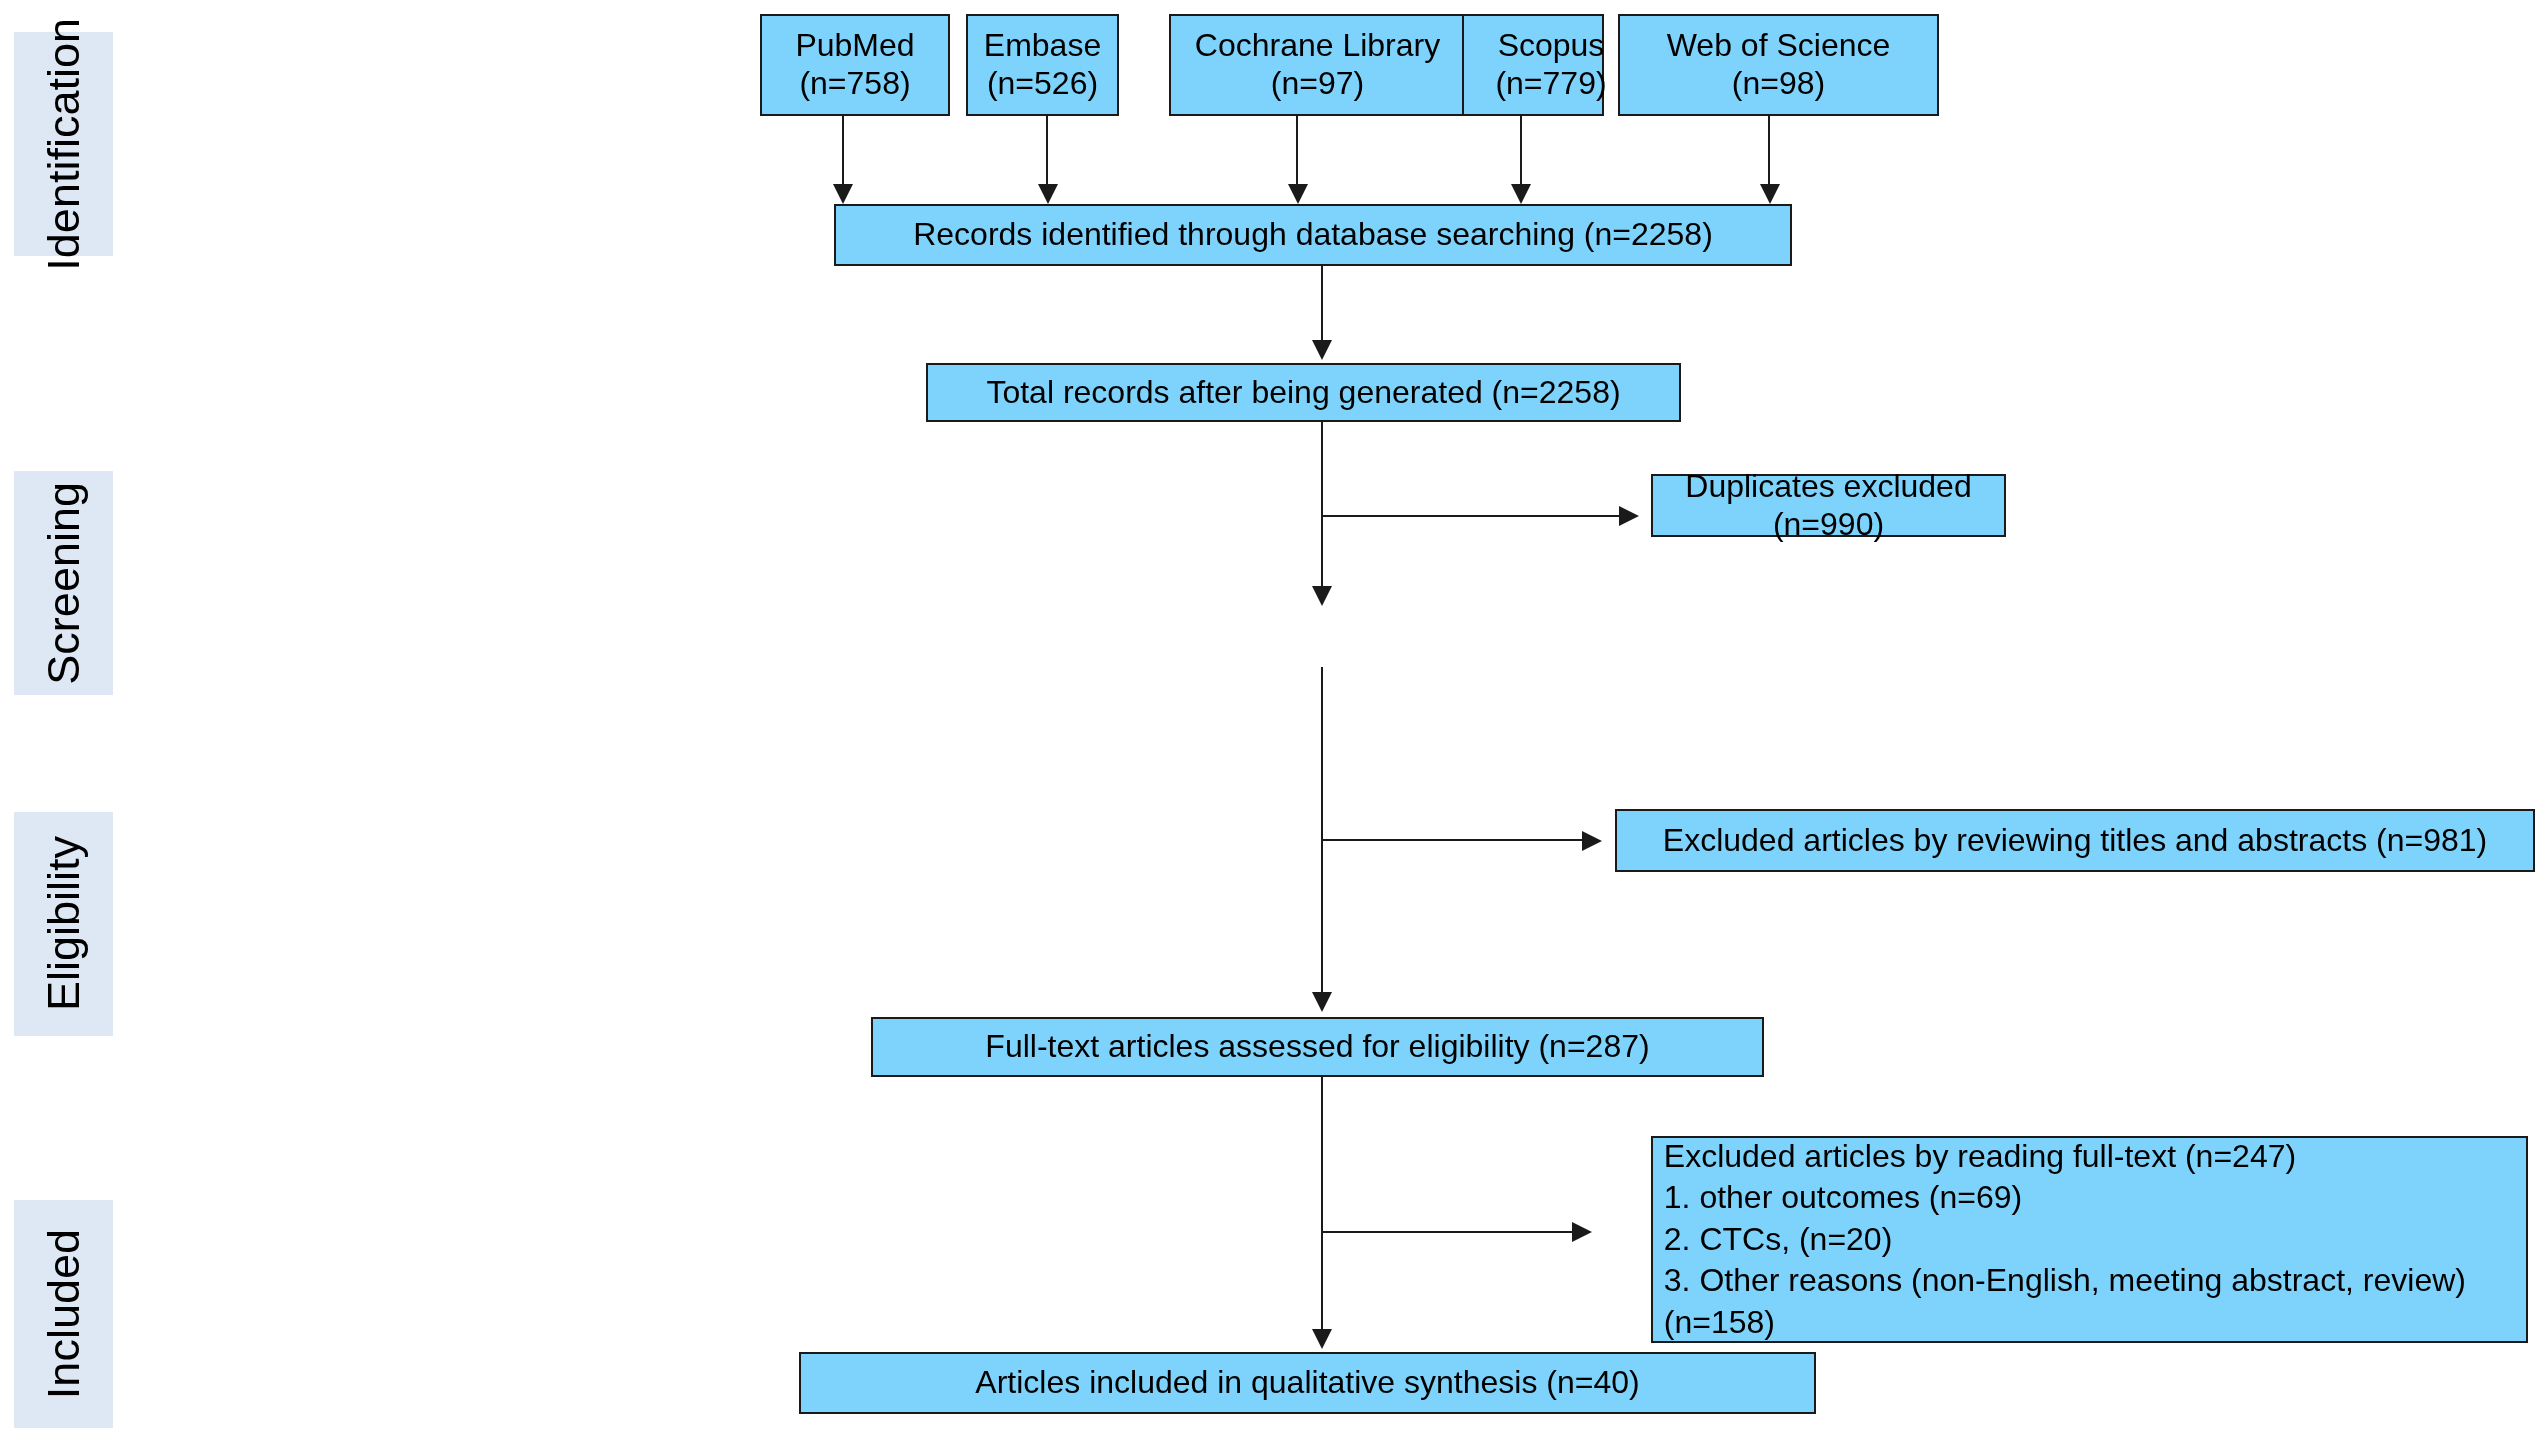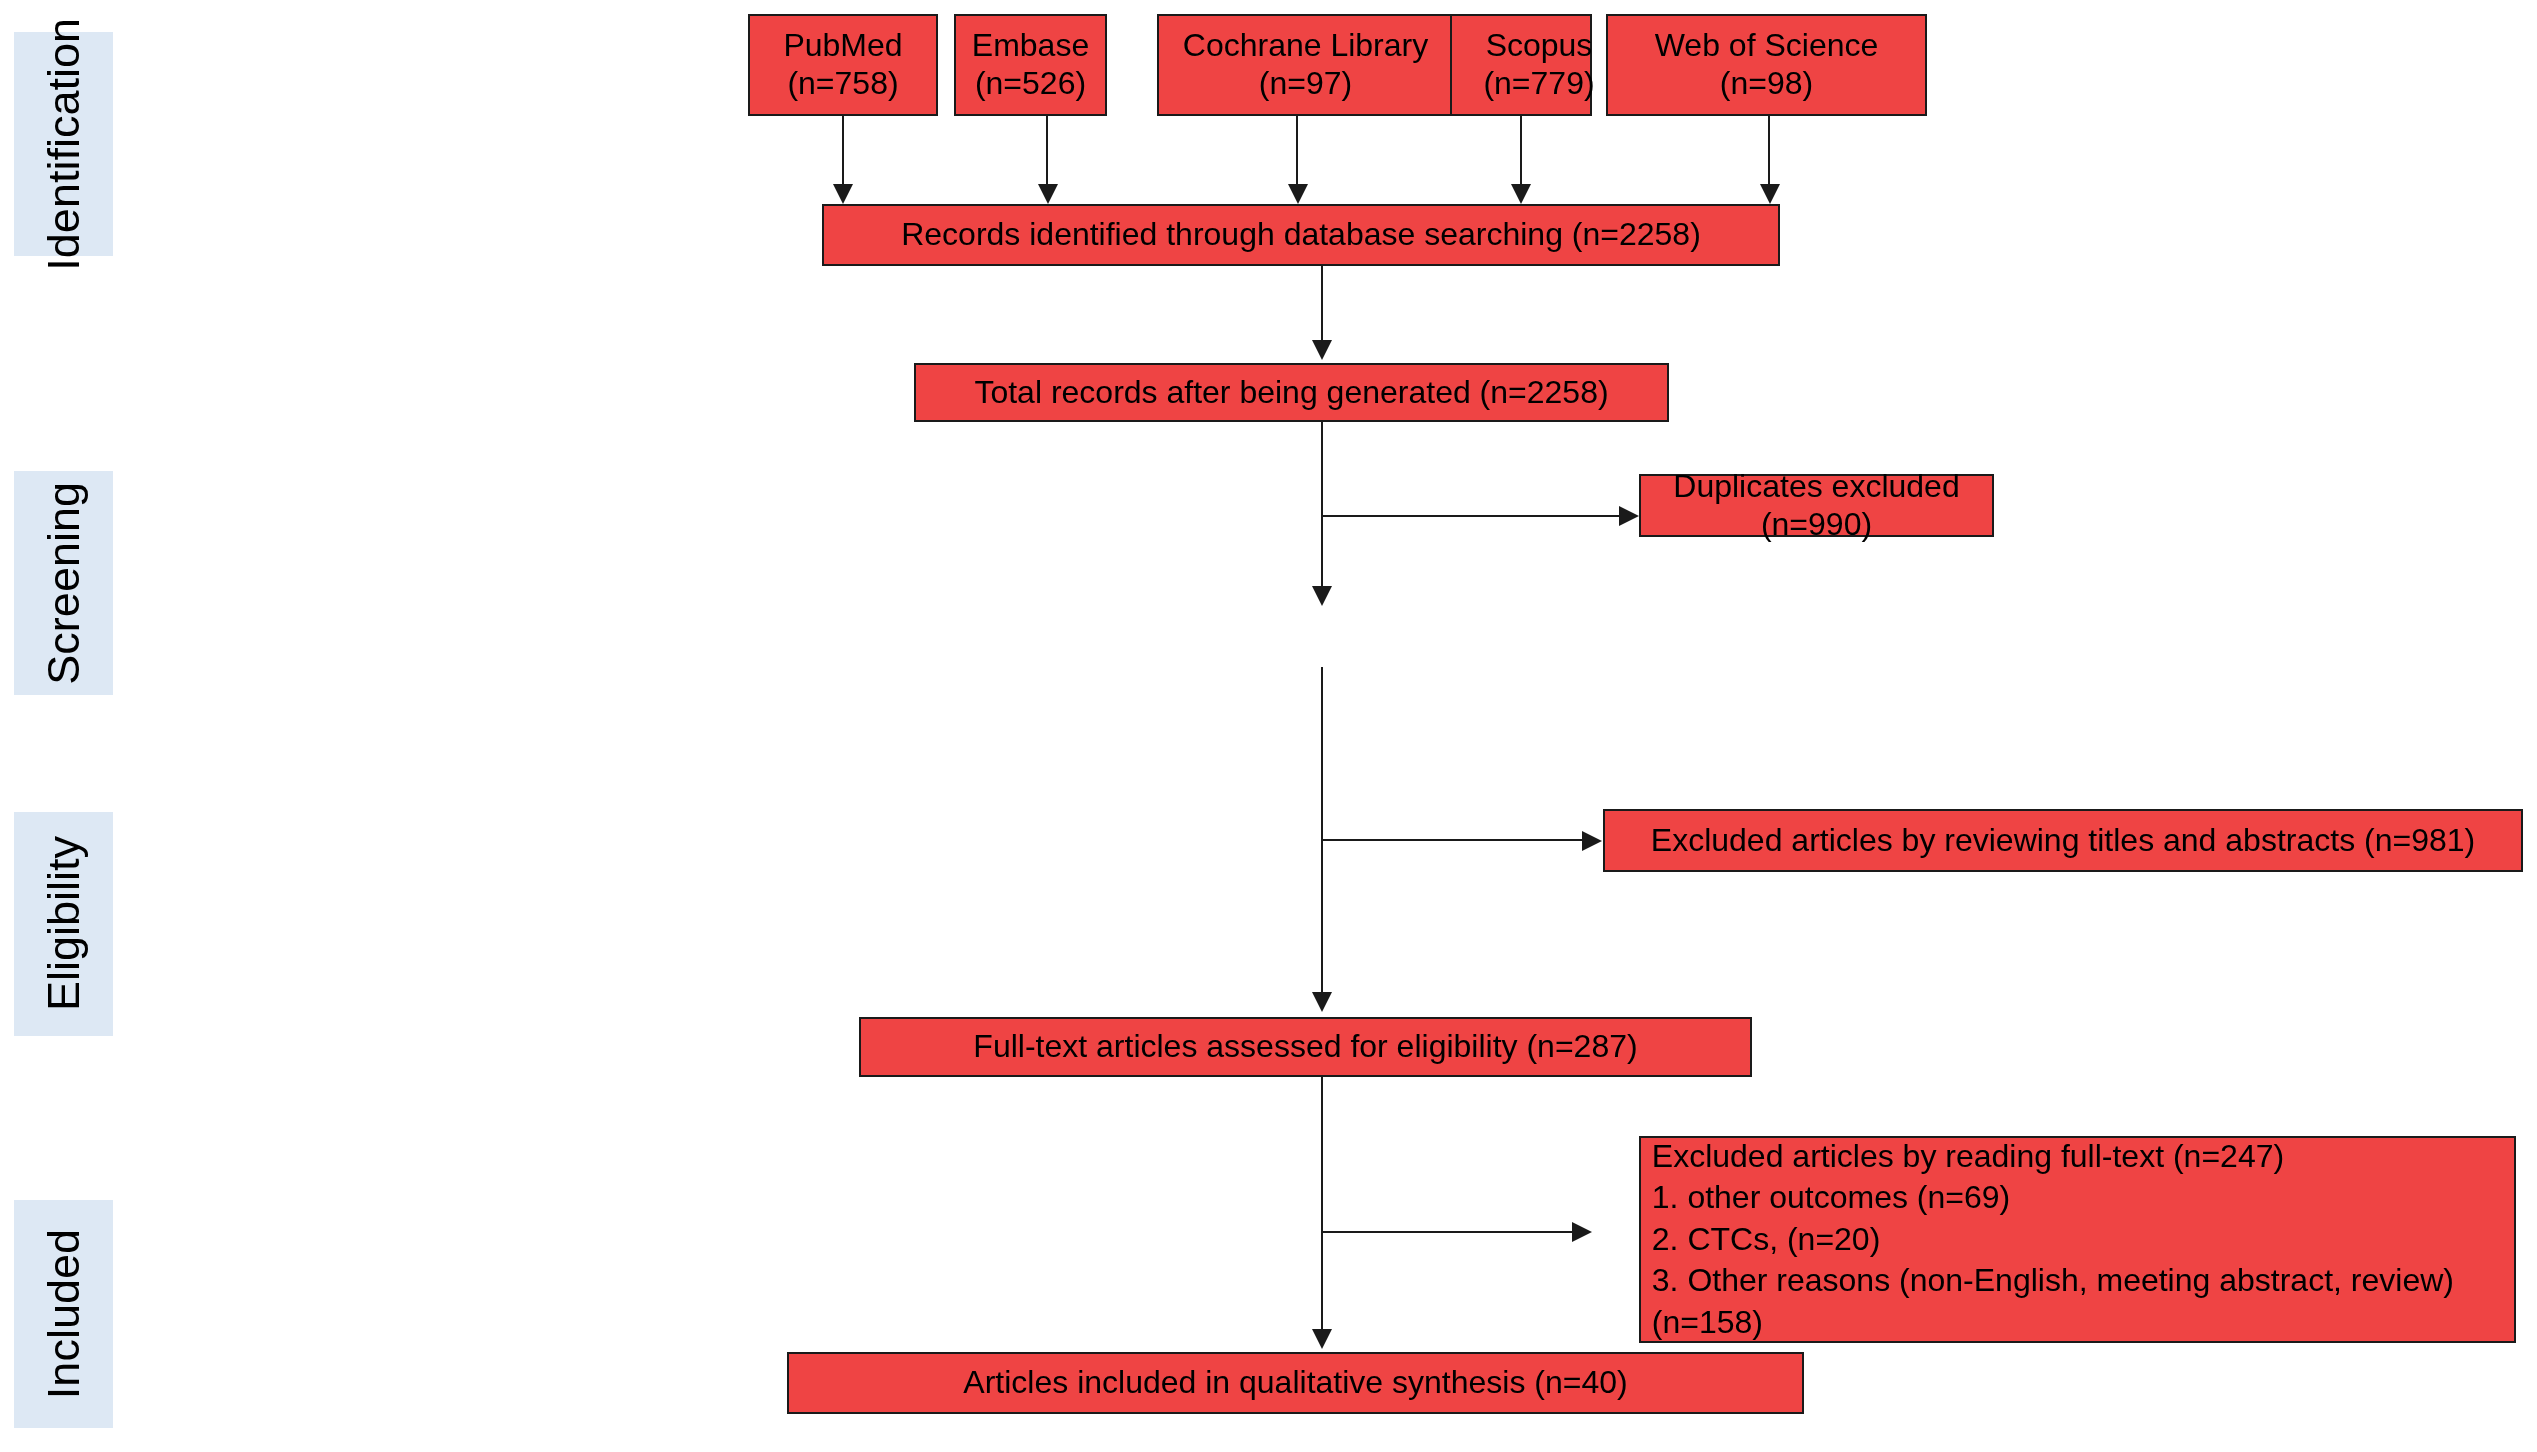--- a/index.html
+++ b/index.html
@@ -32,28 +32,29 @@
     color: #000000;
     letter-spacing: 0px;
     white-space: nowrap;
     line-height: 1;
   }
   
   .box {
     position: absolute;
     box-sizing: border-box;
     border: 2.3px solid #1a1a1a;
-    background: #ef4444;
+    background: #7dd3fc;
     display: flex;
     align-items: center;
     justify-content: center;
     text-align: center;
     color: #000000;
     font-size: 32px;
     line-height: 1.18;
+    margin-left: 12px;
   }
   .box.multiline {
     align-items: center;
     justify-content: flex-start;
     text-align: left;
     padding: 7.7px 10.8px;
     line-height: 1.30;
   }
   .box .txt {
     display: block;

